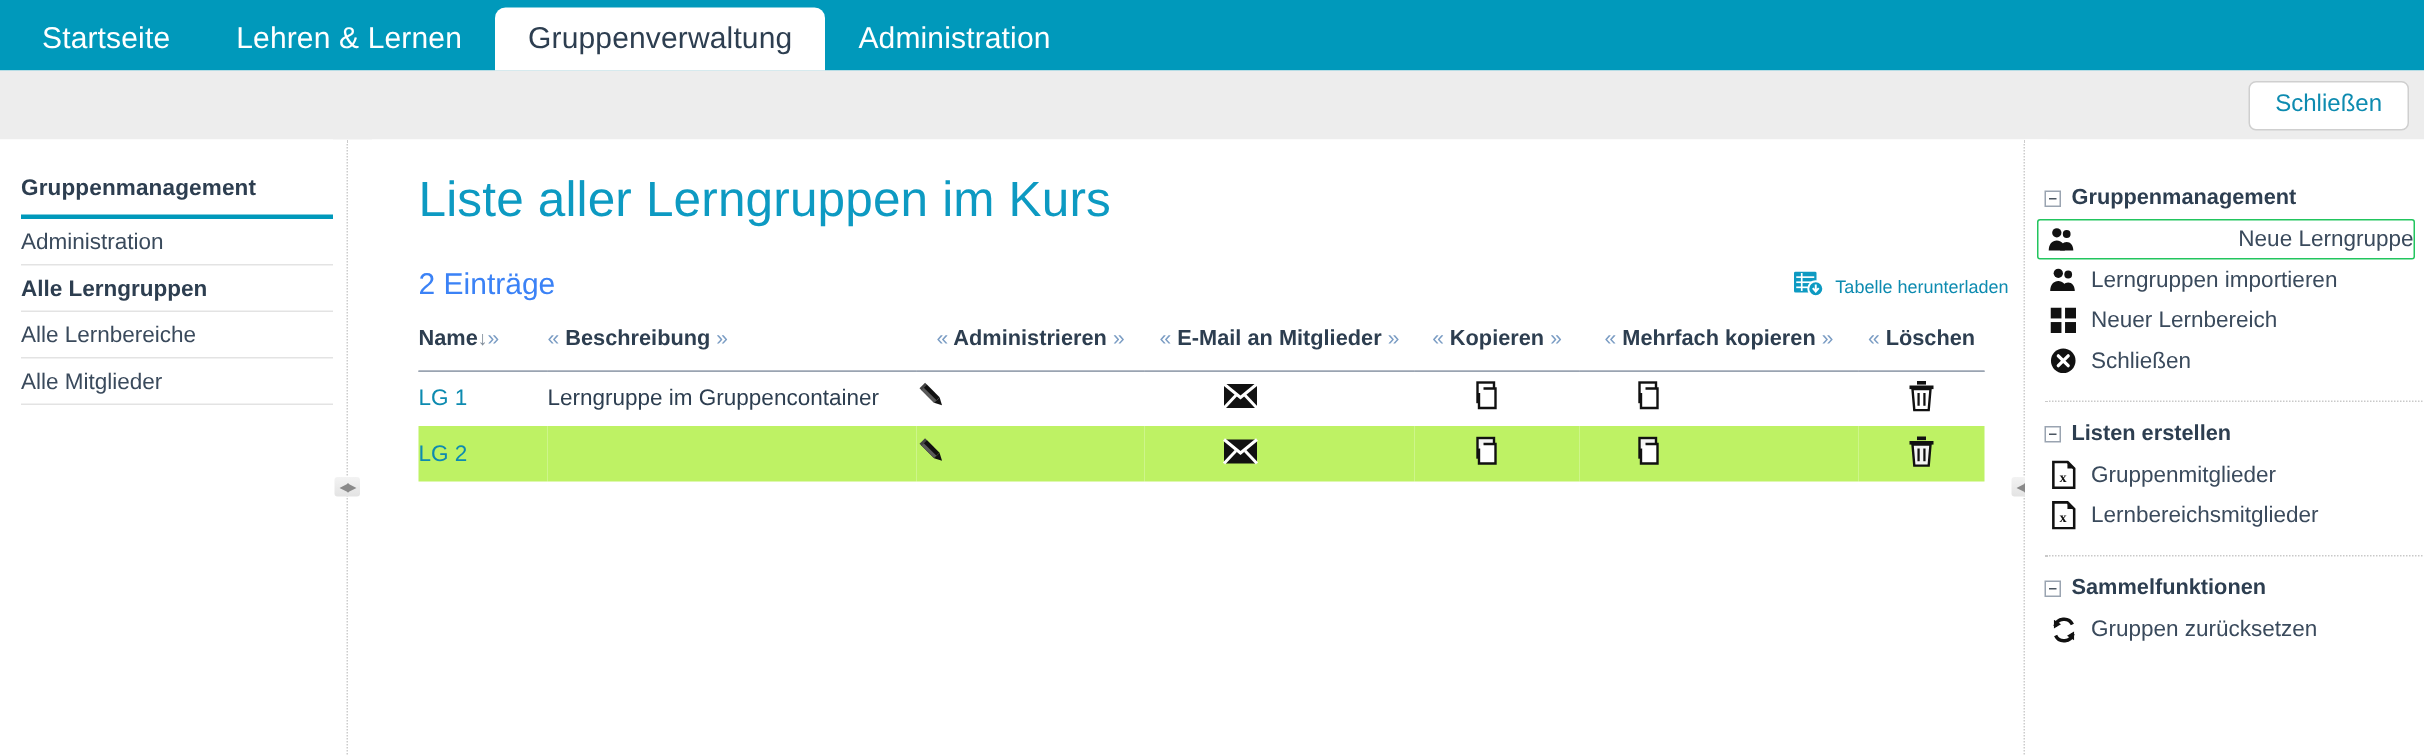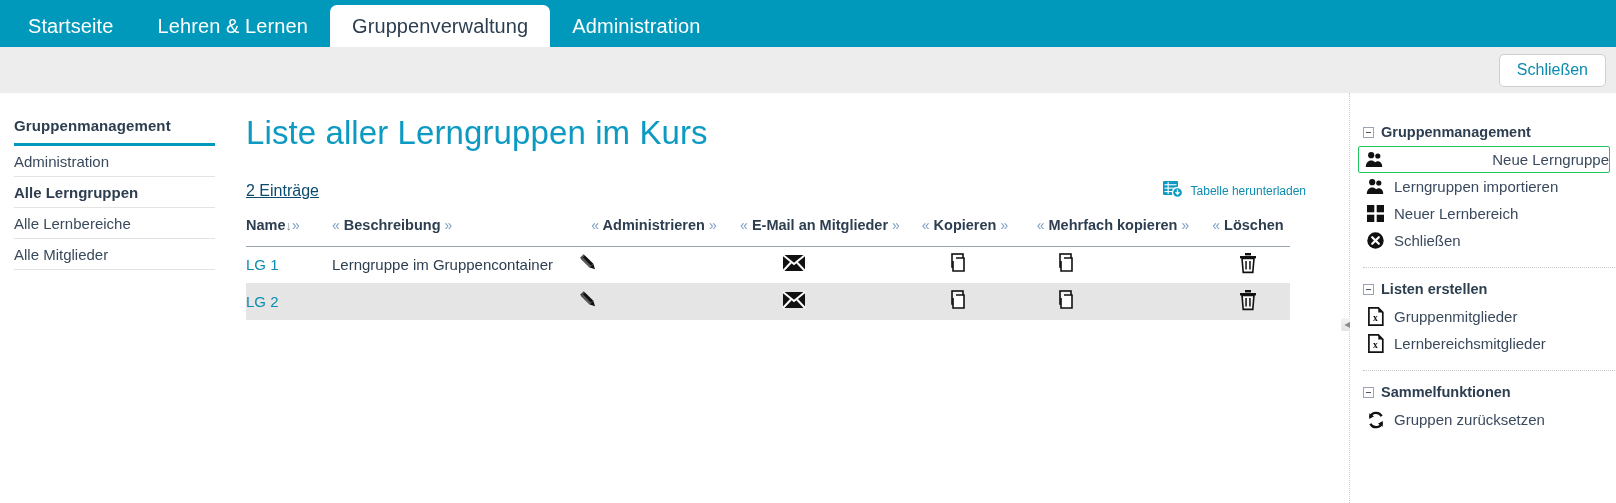--- a/index.html
+++ b/index.html
@@ -94,38 +94,38 @@
     margin-left: -9px;
     background: linear-gradient(#f3f3f3, #e3e3e3);
     border-radius: 2px;
     display: flex; align-items: center; justify-content: center;
     font-size: 8px; color: #8a8a8a; letter-spacing: -1px;
     cursor: col-resize;
   }
 
   
   #main {
-    position: absolute; left: 215px; top: 93px; width: 1117px; height: 410px;
+    position: absolute; left: 248px; top: 93px; width: 1117px; height: 410px;
     background: #ffffff;
     padding: 20px 26px 0 31px;
   }
   #page-title {
     margin: 0;
     font-size: 33px;
     font-weight: normal;
     color: #0d9ac2;
     letter-spacing: .1px;
     line-height: 1.2;
   }
   #meta-row {
     display: flex; align-items: center; justify-content: space-between;
     margin-top: 27px;
     height: 22px;
   }
-  #entry-count { font-size: 16px; color: #0c4a6e; text-decoration: underline; }
+  #entry-count { font-size: 20px; color: #3b82f6; }
   #download-link {
     display: flex; align-items: center; gap: 8px;
     color: #0d8bb0; font-size: 12px; cursor: pointer;
   }
 
   
   table { border-collapse: collapse; width: 1044px; margin-top: 15px; table-layout: fixed; }
   thead th {
     font-size: 14.5px;
     font-weight: bold;
@@ -133,21 +133,21 @@
     text-align: left;
     padding: 0 0 13px 0;
     white-space: nowrap;
     border-bottom: 1px solid #9aa4b1;
     vertical-align: bottom;
   }
   th .guill { color: #7b9dc4; font-weight: normal; font-size: 14px; }
   th .sortarrow { color: #7f8b99; font-weight: normal; font-size: 13px; }
   th.ic { text-align: center; }
   tbody tr { height: 37px; }
-  tbody tr.alt { background: #e5e5e5; }
+  tbody tr.alt { background: #bef264; }
   tbody td {
     font-size: 15px; color: #2d3e50; padding: 0;
     vertical-align: middle;
   }
   td.name { color: #0d8bb0; margin-left: 11px; }
   td.icon { text-align: left; }
   .ico { display: inline-block; line-height: 0; cursor: pointer; }
 
   
   #rsplit {

